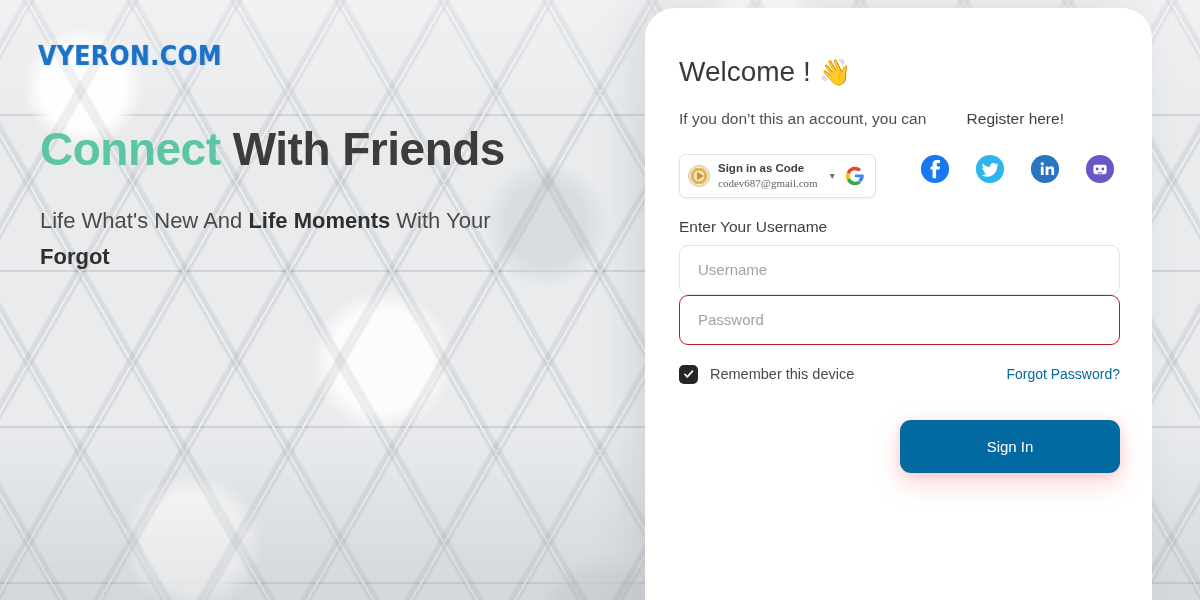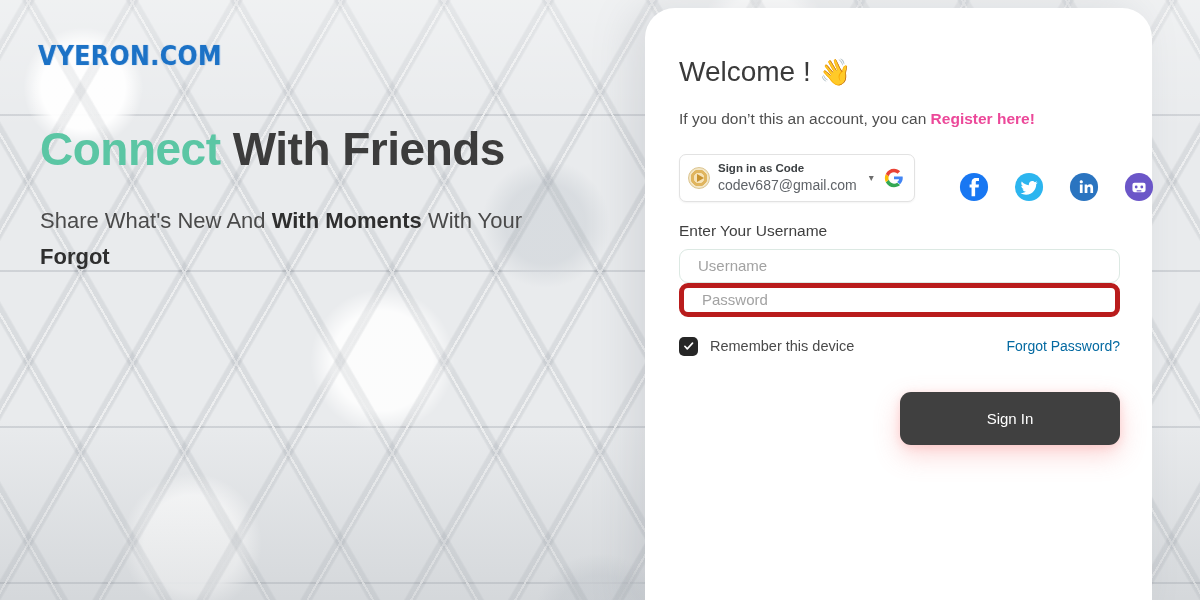--- a/index.html
+++ b/index.html
@@ -107,25 +107,25 @@
 
   .card-title {
     font-size:28px; font-weight:400; color:#3a3a3a;
     display:flex; align-items:center; gap:9px;
   }
   .wave { font-size:26px; line-height:1; }
 
   .card-sub {
     margin-top:22px; font-size:15.5px; color:#4f4f4f;
   }
-  .card-sub .link { color:#ec4899; font-weight:700; cursor:pointer; }
+  .card-sub .link { color:#404040; font-weight:400; cursor:pointer;margin-left:36px; }
 
   
   .social-row {
-    margin-top:26px; display:flex; align-items:flex-end; gap:4px;
+    margin-top:26px; display:flex; align-items:flex-start; gap:4px;
   }
   .gchip {
     display:flex; align-items:center; gap:8px;
     border:1px solid #e2e2e2; border-radius:7px;
     padding:7px 10px 7px 8px; background:#fff;
     box-shadow:0 1px 2px rgba(0,0,0,.05);
     cursor:pointer;
   }
   .gavatar {
     width:22px; height:22px; border-radius:50%;
@@ -135,64 +135,64 @@
     display:flex; align-items:center; justify-content:center;
     flex:0 0 auto;
   }
   .gavatar .play {
     width:0;height:0;border-left:7px solid #c8922f;
     border-top:4.5px solid transparent;border-bottom:4.5px solid transparent;
     margin-left:2px;
   }
   .gchip-text { line-height:1.2; }
   .gchip-l1 { font-size:11.5px; font-weight:700; color:#3c4043; }
-  .gchip-l2 { font-size:14px; color:#5f6368; margin-top:1px; }
+  .gchip-l2 { font-size:11px; color:#5f6368; margin-top:1px;font-family:Liberation Serif, serif; }
   .chev {
     font-size:10px; color:#6d6d6d; margin:0 2px 0 4px;
   }
   .gicon { width:20px; height:20px; flex:0 0 auto; }
 
   .sicons { display:flex; align-items:center; gap:25px; margin-left:40px; }
   .sicon {
     width:30px; height:30px; border-radius:50%;
     display:flex; align-items:center; justify-content:center;
     cursor:pointer; flex:0 0 auto;
   }
   .sicon svg { width:30px; height:30px; display:block; }
 
   
   .field-label {
     font-size:15.5px; color:#3f3f3f; margin-top:20px; margin-bottom:9px;
   }
   .field-input {
-    width:441px; height:34px; border-radius:9px;
+    width:441px; height:50px; border-radius:9px;
     background:#fff; display:flex; align-items:center;
     padding:0 18px; font-size:15px; color:#a2a2a2;
     cursor:text;
   }
   .field-input.green { border:1px solid #dce9e3; }
-  .field-input.gray  { border:5px solid #b91c1c; }
+  .field-input.gray  { border:1px solid #b91c1c; }
 
   .row-remember {
     width:441px; margin-top:20px;
     display:flex; align-items:center; justify-content:space-between;
   }
   .remember-left { display:flex; align-items:center; gap:12px; cursor:pointer; }
   .cbox {
     width:19px; height:19px; border-radius:5px; background:#262626;
     display:flex; align-items:center; justify-content:center; flex:0 0 auto;
   }
   .cbox svg { width:12px; height:12px; display:block; }
   .remember-text { font-size:14.5px; color:#4a4a4a; }
   .forgot { font-size:14px; color:#0369a1; cursor:pointer; }
 
   .btn-wrap { width:441px; margin-top:36px; display:flex; justify-content:flex-end; }
   .signin-btn {
     width:220px; height:53px; border-radius:11px;
-    background:#404040; color:#fff; font-size:15px; font-weight:400;
+    background:#0369a1; color:#fff; font-size:15px; font-weight:400;
     display:flex; align-items:center; justify-content:center;
     cursor:pointer; border:none;
     box-shadow:0 10px 26px rgba(244,120,120,.30), 0 2px 10px rgba(244,120,120,.22);
     font-family:"Liberation Sans", sans-serif;
   }
 </style>
 </head>
 <body>
 
 <div id="hero">
@@ -204,21 +204,21 @@
   </div>
 </div>
 
 <div id="logo">VYERON.COM</div>
 
 <div id="headline">
   <span class="accent">Connect</span><span> With Friends</span>
 </div>
 
 <div id="subhead">
-  <span>Share What's New And </span><b>With Moments</b><span> With Your </span><b>Forgot</b>
+  <span>Life What's New And </span><b>Life Moments</b><span> With Your </span><b>Forgot</b>
 </div>
 
 <div id="card">
 
   <div class="card-title">
     <span>Welcome !</span>
     <span class="wave">👋</span>
   </div>
 
   <div class="card-sub">

